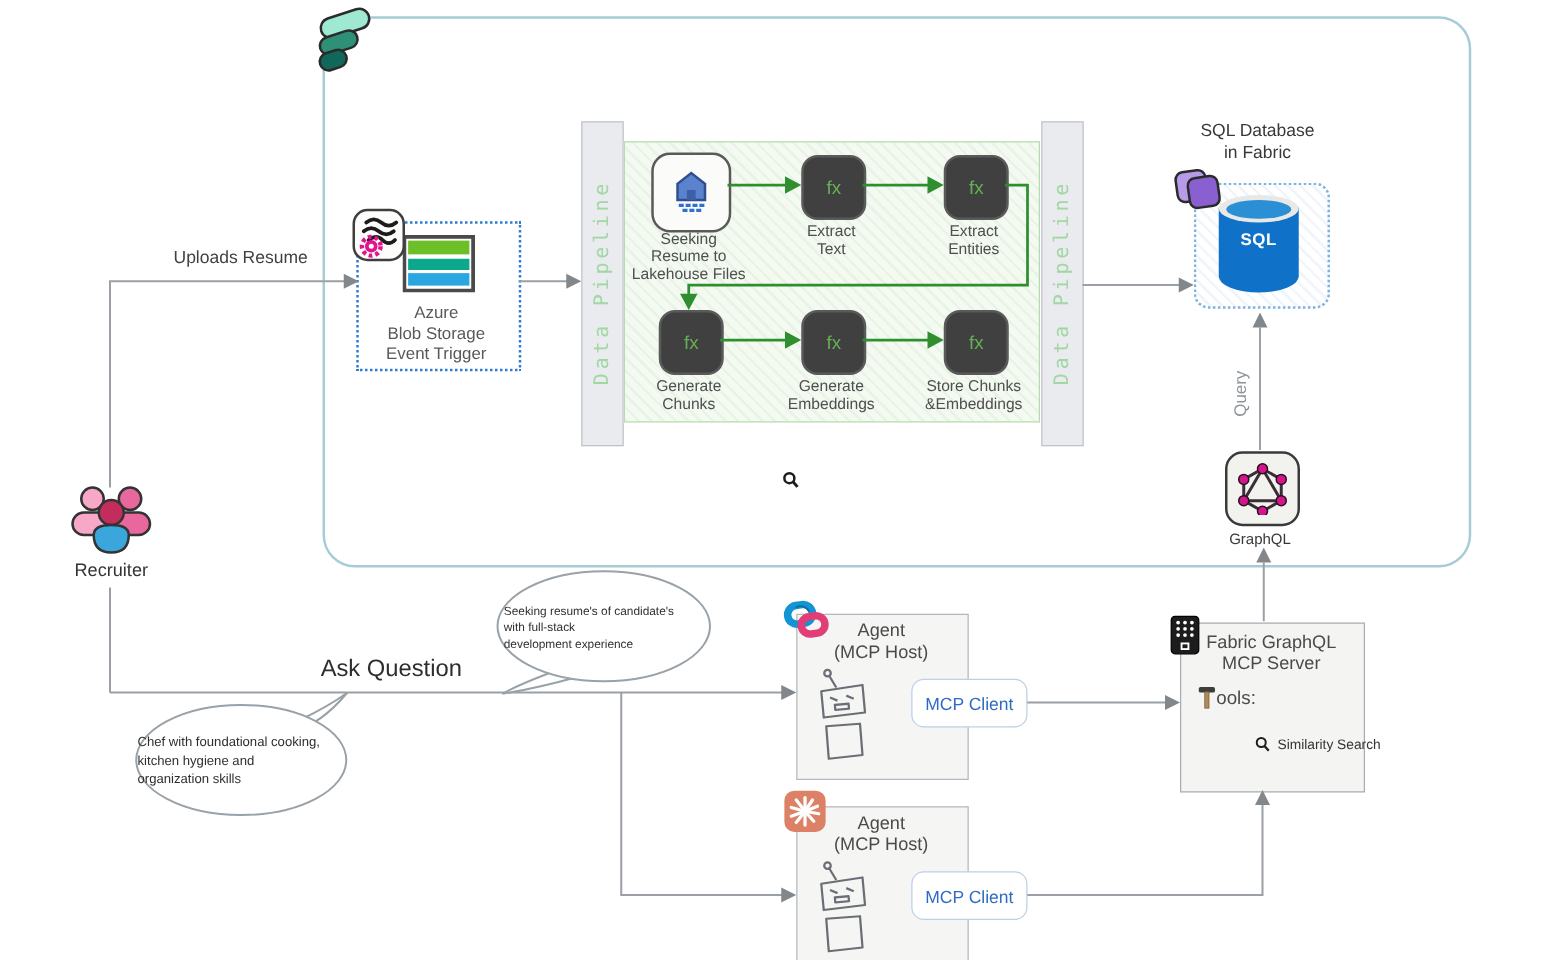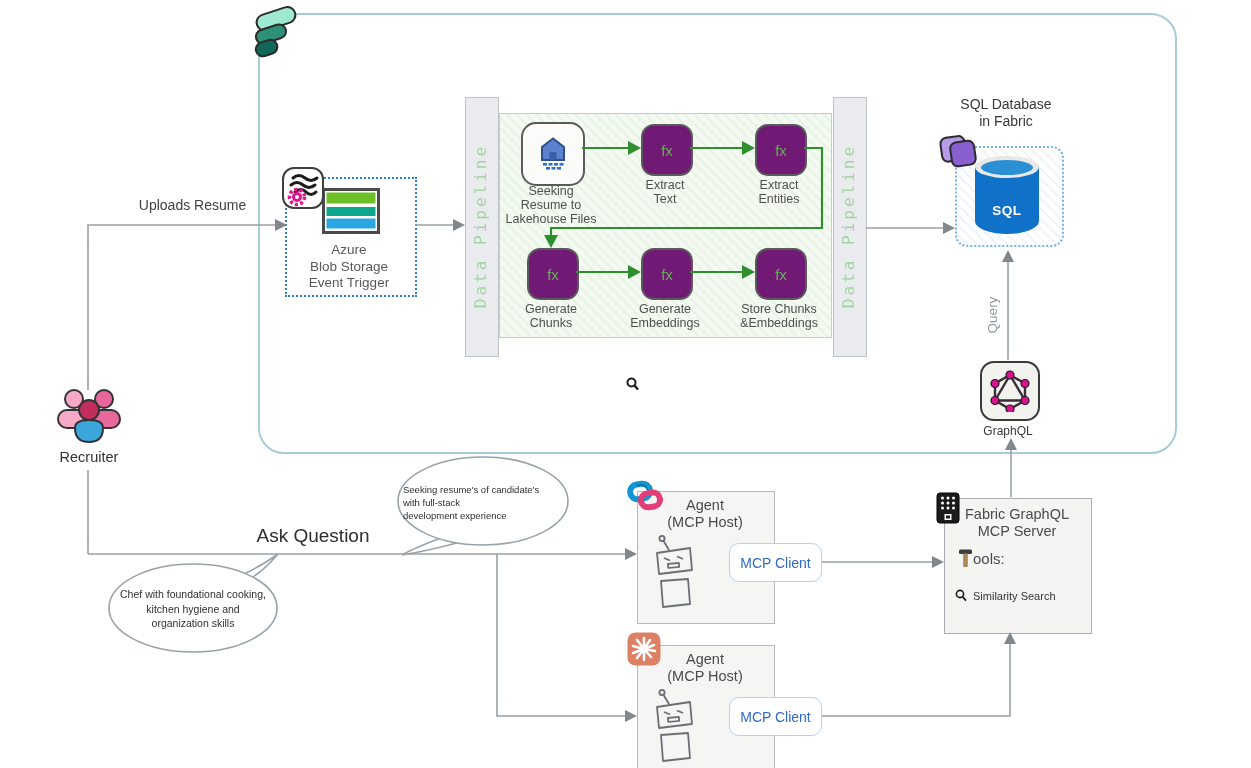--- a/index.html
+++ b/index.html
@@ -6,40 +6,40 @@
   #canvas{position:relative;width:1251px;height:768px;overflow:hidden;background:#fff;
           font-family:"Liberation Sans", sans-serif;}
   .abs{position:absolute;}
   .lbl{color:#4f4f4f;text-align:center;font-size:12.5px;line-height:14px;}
   .container{border:2px solid #a7ccd8;border-radius:26px;background:#fff;}
   .pipebar{background:#e9ebee;border:1px solid #c0c4c9;}
   .pipetext{font-family:"DejaVu Sans Mono", monospace;color:#a2d6a2;font-size:16px;
             letter-spacing:3px;text-align:center;transform:rotate(-90deg);}
   .greenbox{background:#f4faf2;border:1.5px solid #b5dcae;
     background-image:repeating-linear-gradient(45deg, rgba(120,190,120,0.10) 0 2px, transparent 2px 7px);}
-  .fxbox{width:48px;height:48px;border:2px solid #5a5a5a;border-radius:13px;background:#701a75;
+  .fxbox{width:48px;height:48px;border:2px solid #5a5a5a;border-radius:13px;background:#404040;
          display:flex;align-items:center;justify-content:center;}
   .fxtext{color:#64b054;font-size:15px;}
   .dlbox{width:60px;height:60px;border:2px solid #5a5a5a;border-radius:15px;background:#fbfbfa;
          display:flex;align-items:center;justify-content:center;}
   .dottedblue{border:2px dotted #2e7dd1;}
   .sqlhatch{border:2px dotted #7cb2e0;border-radius:12px;background:#fff;
     background-image:repeating-linear-gradient(45deg, rgba(120,170,220,0.12) 0 2px, transparent 2px 7px);}
   .azlabel{font-size:13.5px;line-height:16.5px;color:#595959;text-align:center;}
   .sqltitle{font-size:14px;line-height:17px;color:#383838;text-align:center;}
   .graphqlbox{width:56px;height:56px;border:2px solid #3a3a3a;border-radius:14px;background:#f2f2ef;
          display:flex;align-items:center;justify-content:center;}
   .greybox{background:#f5f5f4;border:1.5px solid #b5b9bd;}
   .agenttitle{font-size:14.5px;line-height:17px;color:#4a4a4a;text-align:center;}
   .clientbox{background:#fff;border:1.5px solid #bcd0e8;border-radius:10px;display:flex;
              align-items:center;justify-content:center;}
   .clienttext{color:#2e6bc4;font-size:14px;}
   .serverbox{background:#f4f4f2;border:1.5px solid #a9adb2;}
   .bubbletext{font-size:9.5px;line-height:13px;color:#2f2f2f;}
-  .bubbletext2{font-size:10.5px;line-height:14.5px;color:#2f2f2f;text-align:center;}
+  .bubbletext2{font-size:10.5px;line-height:14.5px;color:#2f2f2f;}
   .rot{transform:rotate(-90deg);}
   svg{display:block;}
 </style>
 </head>
 <body>
 
 <div id="canvas">
 
   <div class="abs container" style="left:258px;top:13px;width:915px;height:437px;"></div>
 
@@ -232,21 +232,21 @@
         <rect x="8" y="8" width="24" height="24" rx="6" fill="#b89be8" stroke="#2b2b2b" stroke-width="2"></rect>
         <rect x="17" y="14" width="24" height="24" rx="6" fill="#8a5fd0" stroke="#2b2b2b" stroke-width="2"></rect>
       </g>
     </svg>
   </div>
   <div class="abs" style="left:975px;top:156px;z-index:4;">
     <div style="position:absolute;left:0;top:10px;width:64px;height:68px;background:#0f72c8;
                 border-radius:0 0 32px 32px / 0 0 13px 13px;"></div>
     <div style="position:absolute;left:0;top:0;width:64px;height:22px;background:#e8e8e6;border-radius:50%;"></div>
     <div style="position:absolute;left:6px;top:3.5px;width:52px;height:15px;background:#2b8fd6;border-radius:50%;"></div>
-    <div style="position:absolute;left:0;top:47px;width:64px;text-align:center;color:#fff;
+    <div style="position:absolute;left:0;top:28px;width:64px;text-align:center;color:#fff;
                 font-size:13.5px;font-weight:bold;letter-spacing:0.5px;">SQL</div>
   </div>
 
   <div class="abs rot" style="left:958px;top:307px;width:70px;height:16px;font-size:13.5px;color:#8e959b;text-align:center;">Query</div>
 
   <div class="abs graphqlbox" style="left:980px;top:361px;z-index:2;">
     <svg width="42" height="42" viewBox="0 0 42 42">
       <g stroke="#3a2f36" stroke-width="2.4" fill="none">
         <path d="M21,5 L36,13.5 V30.5 L21,39 L6,30.5 V13.5 Z"></path>
         <path d="M21,5 L36,30.5 H6 Z"></path>
@@ -368,21 +368,21 @@
     <div>Fabric GraphQL</div>
     <div>MCP Server</div>
   </div>
   <div class="abs" style="left:958px;top:548px;z-index:3;display:flex;align-items:center;">
     <svg width="15" height="20" viewBox="0 0 15 20">
       <rect x="1" y="1.5" width="13" height="4.5" rx="1.5" fill="#3d3d3d"></rect>
       <rect x="5.8" y="5.5" width="3.4" height="13" fill="#b08a5a" stroke="#7a5c36" stroke-width="0.6"></rect>
     </svg>
     <span style="font-size:15px;color:#4a4a4a;">ools:</span>
   </div>
-  <div class="abs" style="left:955px;top:589px;z-index:3;display:flex;align-items:center;gap:5px;">
+  <div class="abs" style="left:1004px;top:589px;z-index:3;display:flex;align-items:center;gap:5px;">
     <svg width="13" height="14" viewBox="0 0 13 14">
       <circle cx="5" cy="5" r="3.6" fill="none" stroke="#1c1c1c" stroke-width="1.6"></circle>
       <line x1="7.6" y1="7.8" x2="11" y2="11.6" stroke="#1c1c1c" stroke-width="1.8"></line>
     </svg>
     <span style="font-size:11px;color:#333;">Similarity Search</span>
   </div>
 
 </div>
 
 </body></html>

